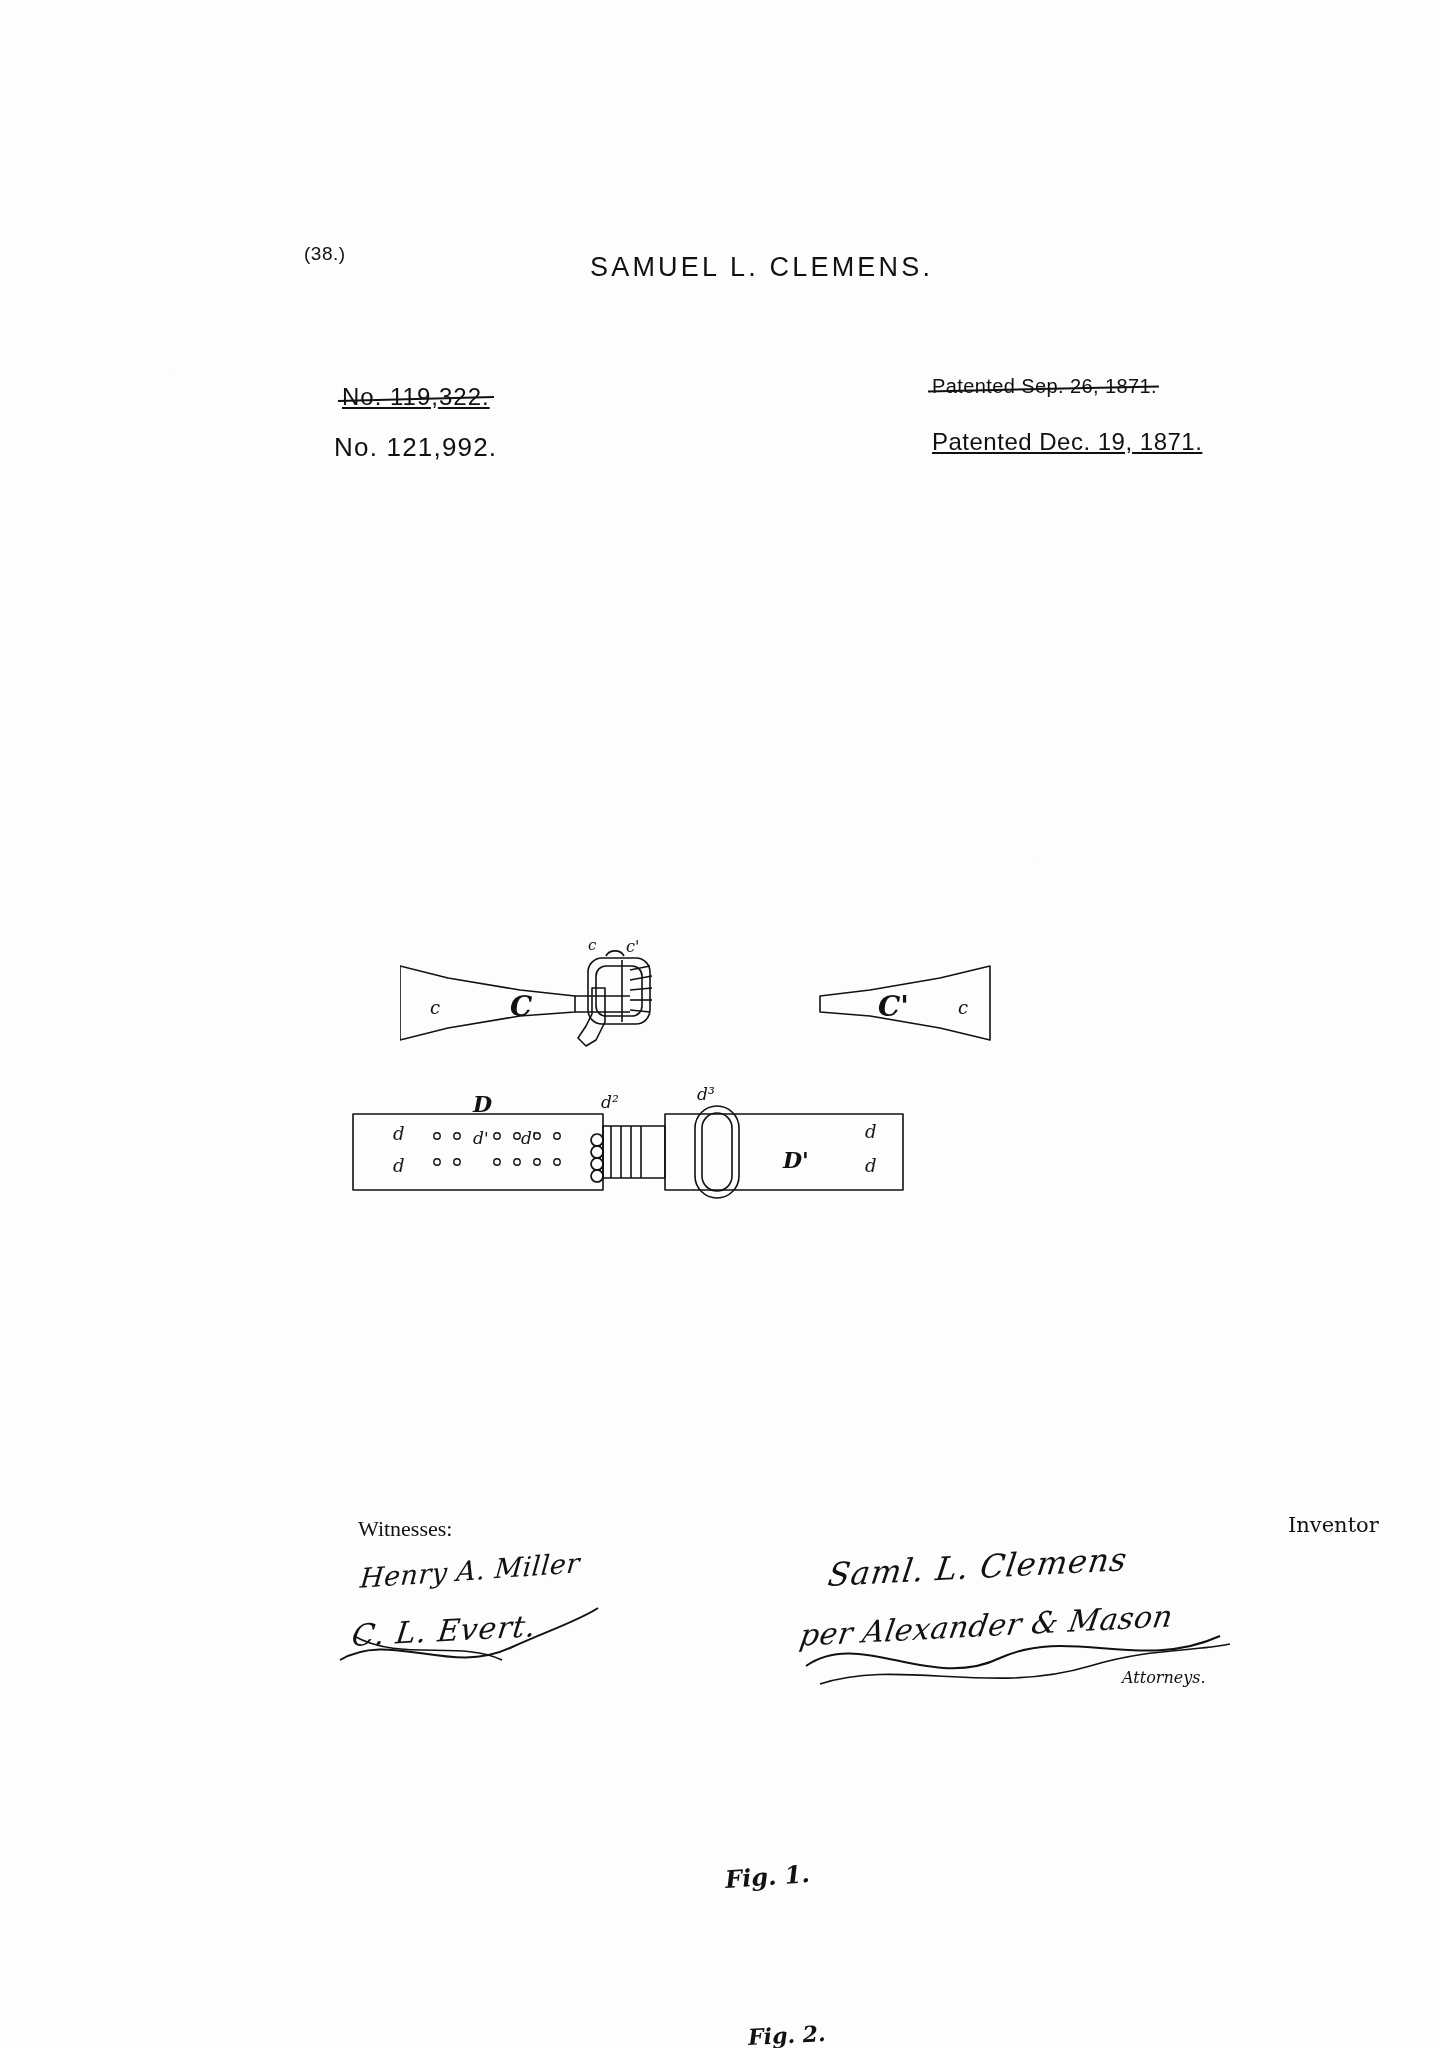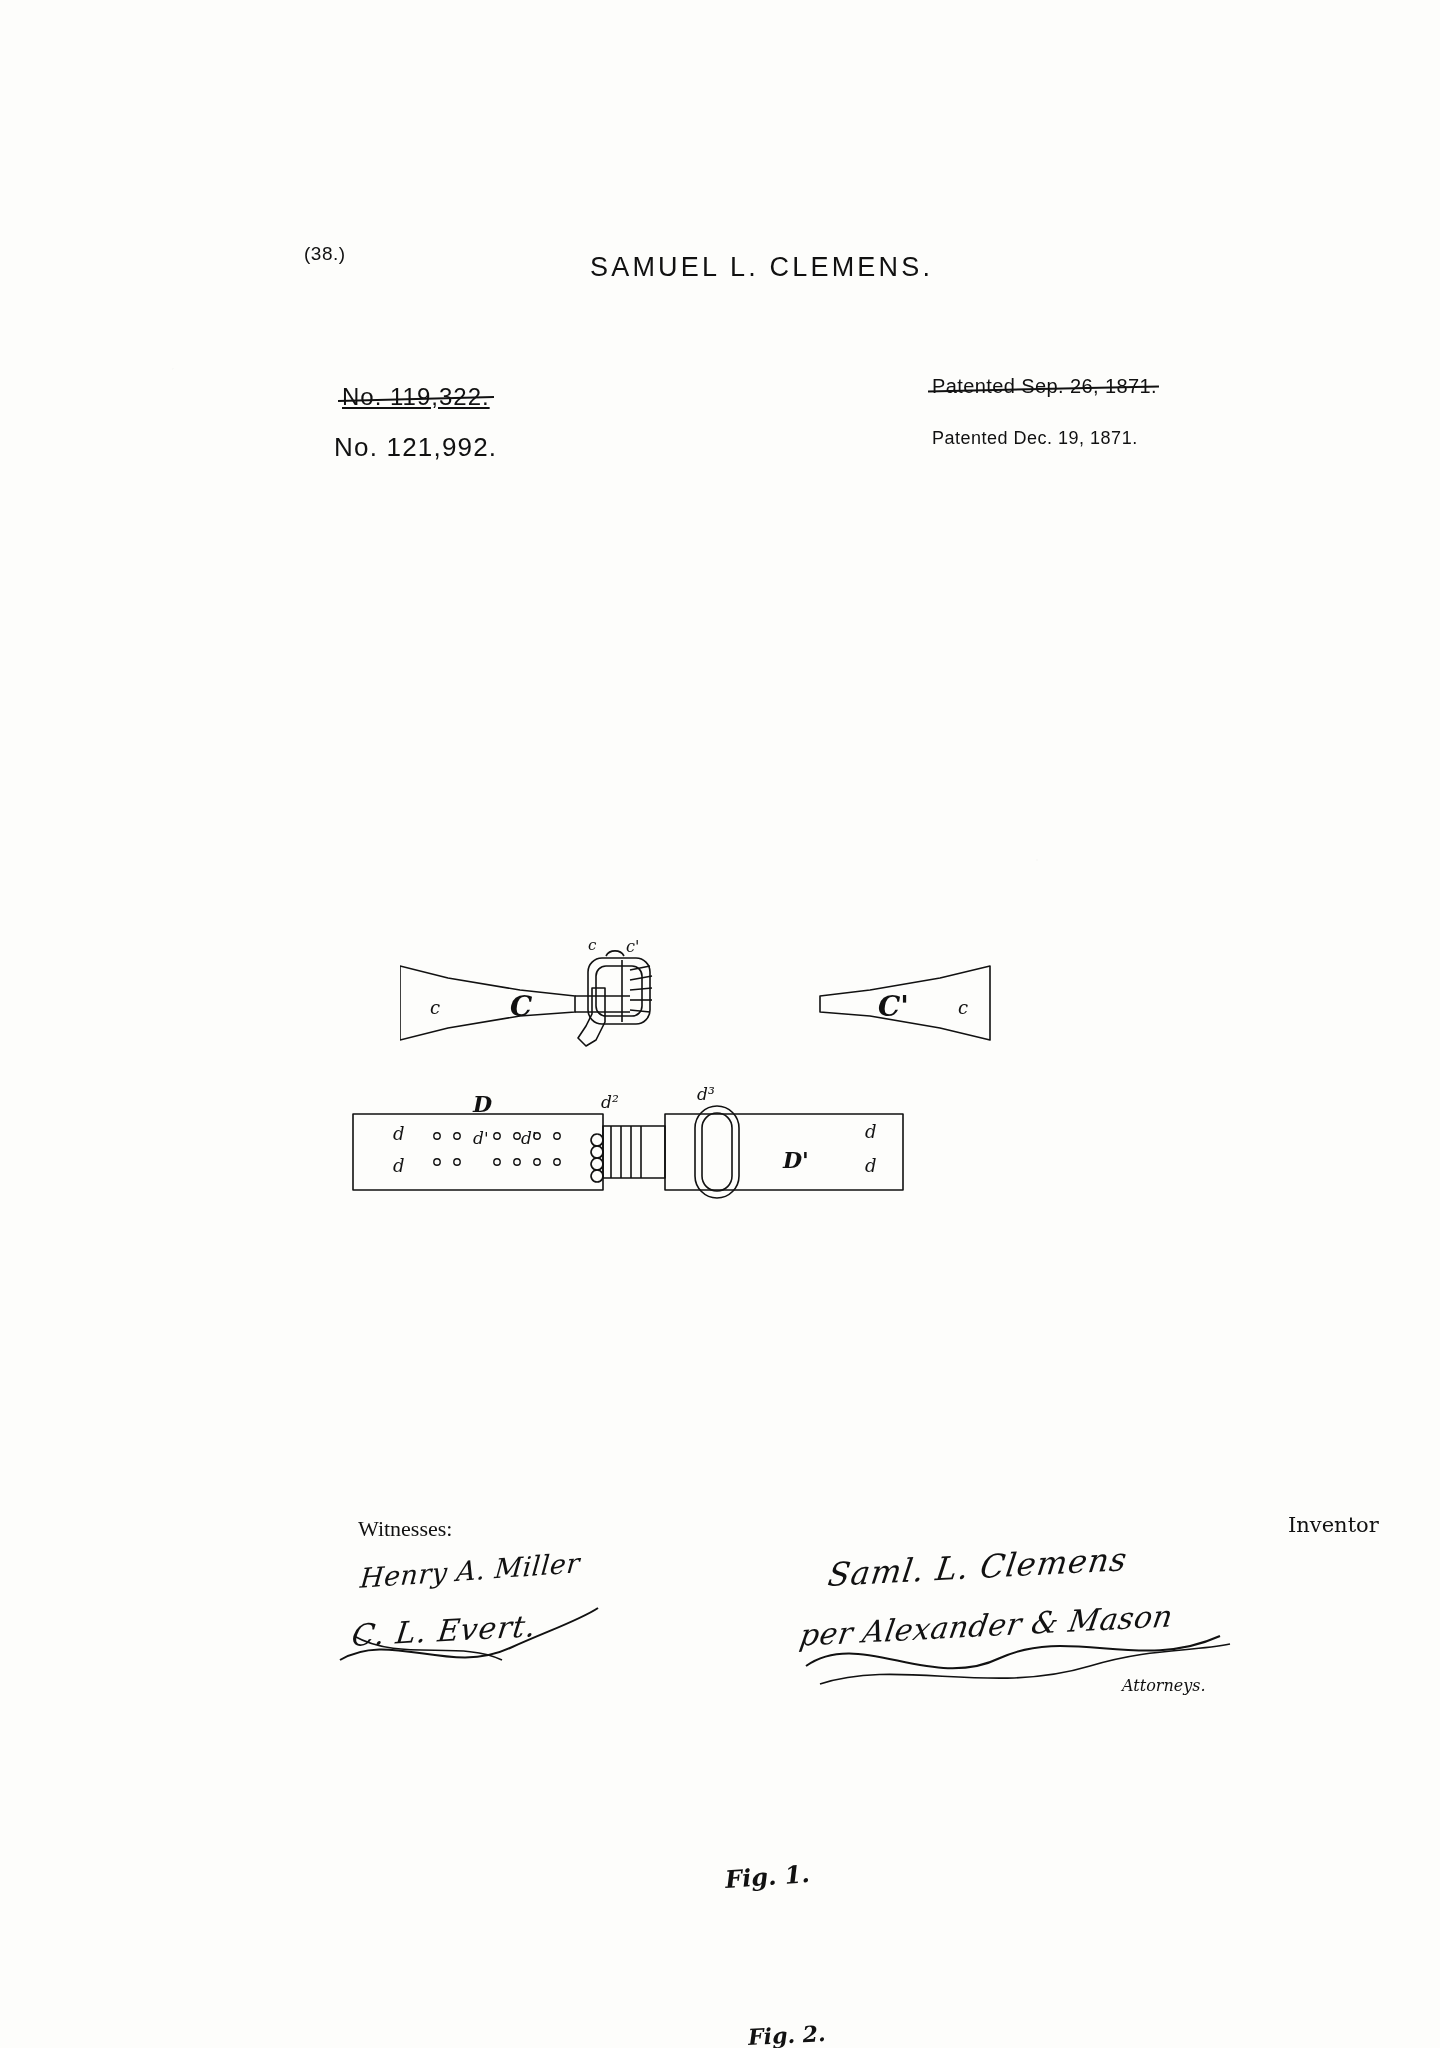--- a/index.html
+++ b/index.html
@@ -105,24 +105,25 @@
     right: -2px;
     top: 56%;
     height: 2px;
     background: #111;
     transform: rotate(-1.2deg);
   }
   #patent-date-new {
     position: absolute;
     left: 932px;
     top: 428px;
-    font-size: 18px;
+    font-size: 24px;
     letter-spacing: 0.5px;
     color: #111;
     white-space: nowrap;
+    text-decoration: underline;
   }
 
   
   #figures {
     position: absolute;
     left: 400px;
     top: 930px;
     width: 660px;
     height: 340px;
   }
@@ -168,21 +169,20 @@
     color: #111;
   }
   #attorneys-label {
     position: absolute;
     left: 1122px;
     top: 1668px;
     font-family: "DejaVu Serif", serif;
     font-style: italic;
     font-size: 16px;
     color: #111;
-    margin-top: 8px;
   }
   .sig {
     position: absolute;
     font-family: "DejaVu Serif", serif;
     font-style: italic;
     color: #111;
     white-space: nowrap;
   }
   #sig-witness-1 {
     left: 360px; top: 1555px;

